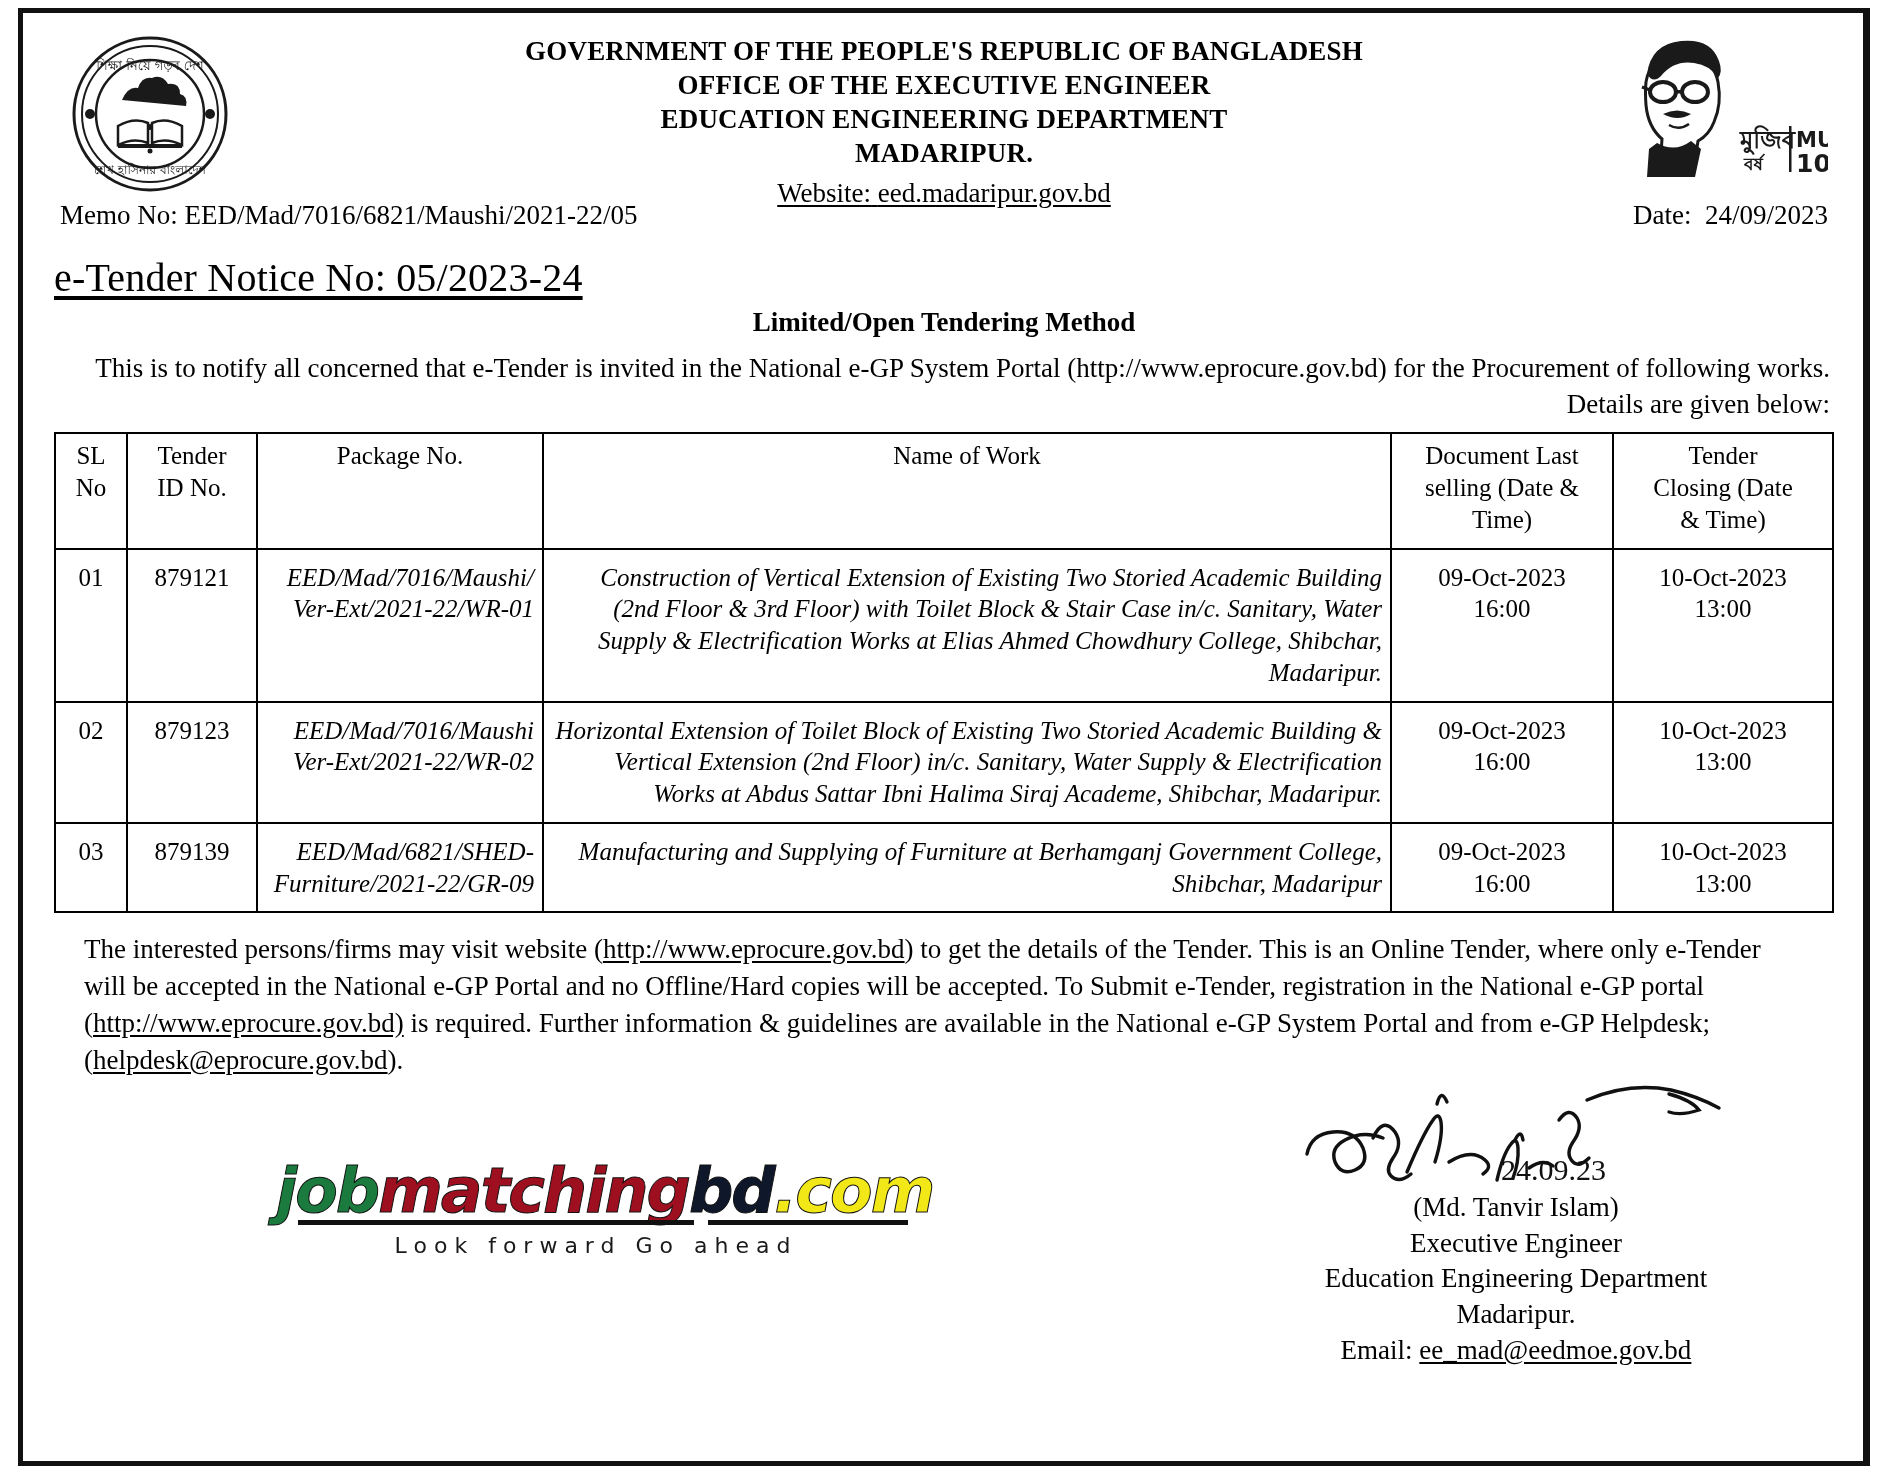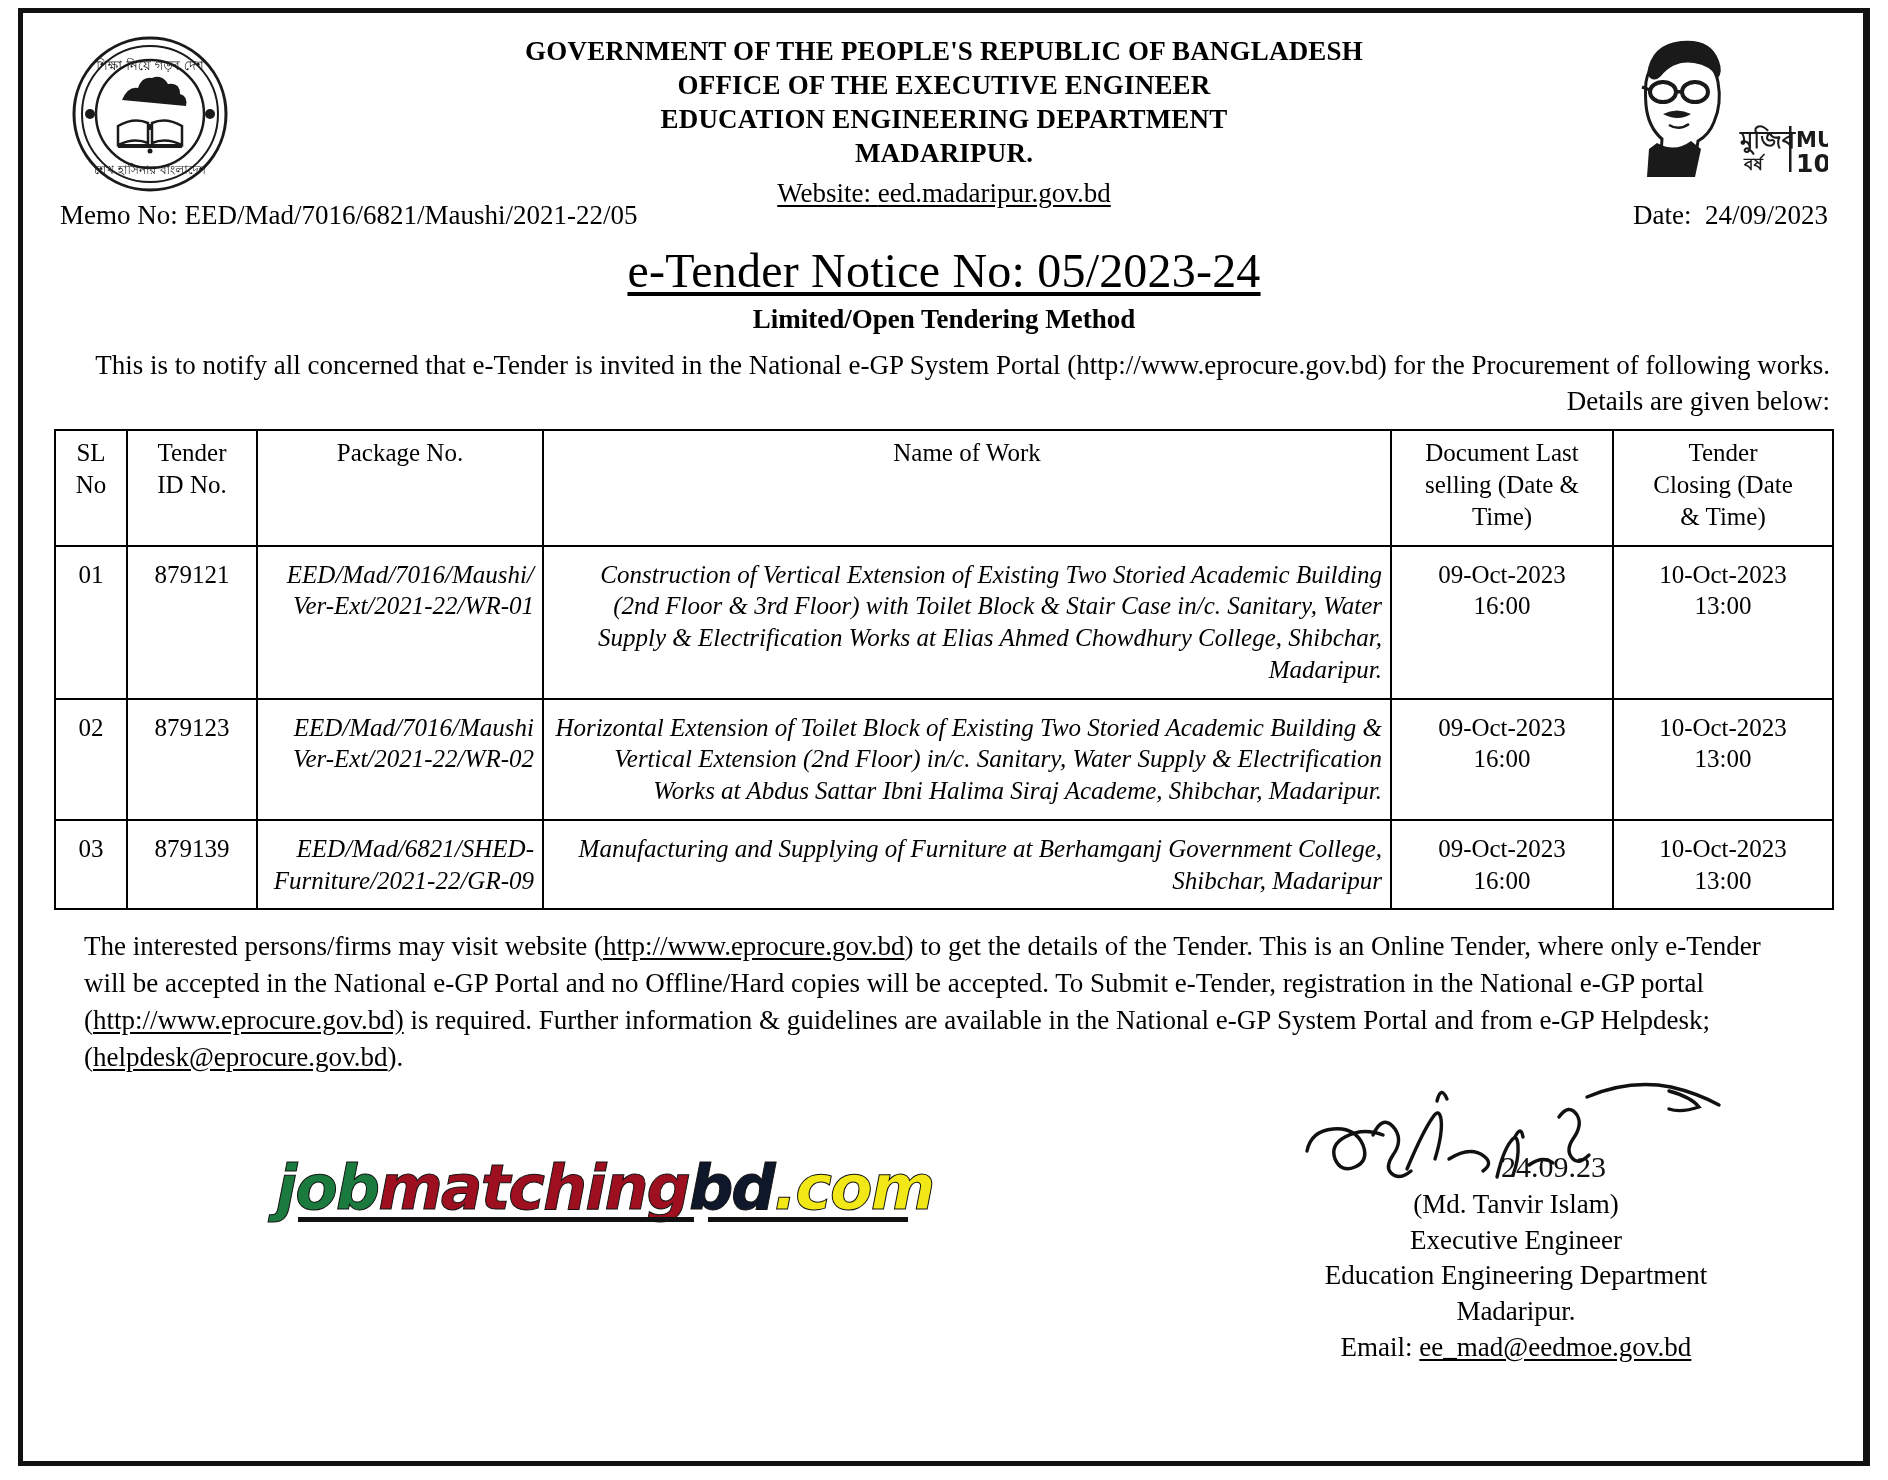--- a/index.html
+++ b/index.html
@@ -87,23 +87,23 @@
     display: flex;
     justify-content: space-between;
     align-items: baseline;
     font-size: 27px;
     margin-top: 4px;
     padding: 0 6px;
   }
 
   
   .notice-title {
-    text-align: center;
-    font-size: 48px;
-    margin-top: 12px;
+    text-align: left;
+    font-size: 40px;
+    margin-top: 23px;
     letter-spacing: 0.2px;
   }
   .notice-title u {
     text-decoration: underline;
     text-underline-offset: 5px;
   }
   .method-title {
     text-align: center;
     font-weight: bold;
     font-size: 27px;
@@ -383,20 +383,21 @@
     <div class="foot-para"><span>The interested persons/firms may visit website (</span><u>http://www.eprocure.gov.bd</u><span>) to get the details of the Tender. This is an Online Tender, where only e-Tender will be accepted in the National e-GP Portal and no Offline/Hard copies will be accepted. To Submit e-Tender, registration in the National e-GP portal (</span><u>http://www.eprocure.gov.bd)</u><span> is required. Further information &amp; guidelines are available in the National e-GP System Portal and from e-GP Helpdesk; (</span><u>helpdesk@eprocure.gov.bd</u><span>).</span></div>
 
     <div class="bottom">
 
       <div class="watermark">
         <div class="wm-word"><span style="color:#1b7a3d">job</span><span style="color:#9e1020">matching</span><span style="color:#0f172a">bd</span><span style="color:#f2e818">.com</span></div>
         <div class="wm-rules">
           <i class="wm-rule-a"></i>
           <i class="wm-rule-b"></i>
         </div>
+        <div class="wm-tag">Look forward  Go ahead</div>
       </div>
 
       <div class="sign-block">
         <svg class="sign-svg" width="430" height="120" viewBox="0 0 430 120">
           <g fill="none" stroke="#111" stroke-width="3.4" stroke-linecap="round">
             <path d="M6 78 q4 -20 26 -22 q22 -2 30 16 q6 16 -8 22 q-14 6 -20 -8 q-5 -14 10 -22 q18 -10 38 -2"></path>
             <path d="M72 62 q10 -22 22 -6 q8 12 -2 26 q-8 12 -2 18 q8 8 20 -2"></path>
             <path d="M106 96 q16 -38 26 -52 q6 -9 8 2 q2 14 -6 40"></path>
             <path d="M136 28 q4 -16 10 -2"></path>
             <path d="M148 86 q22 -14 36 -2 q8 7 -2 14"></path>

